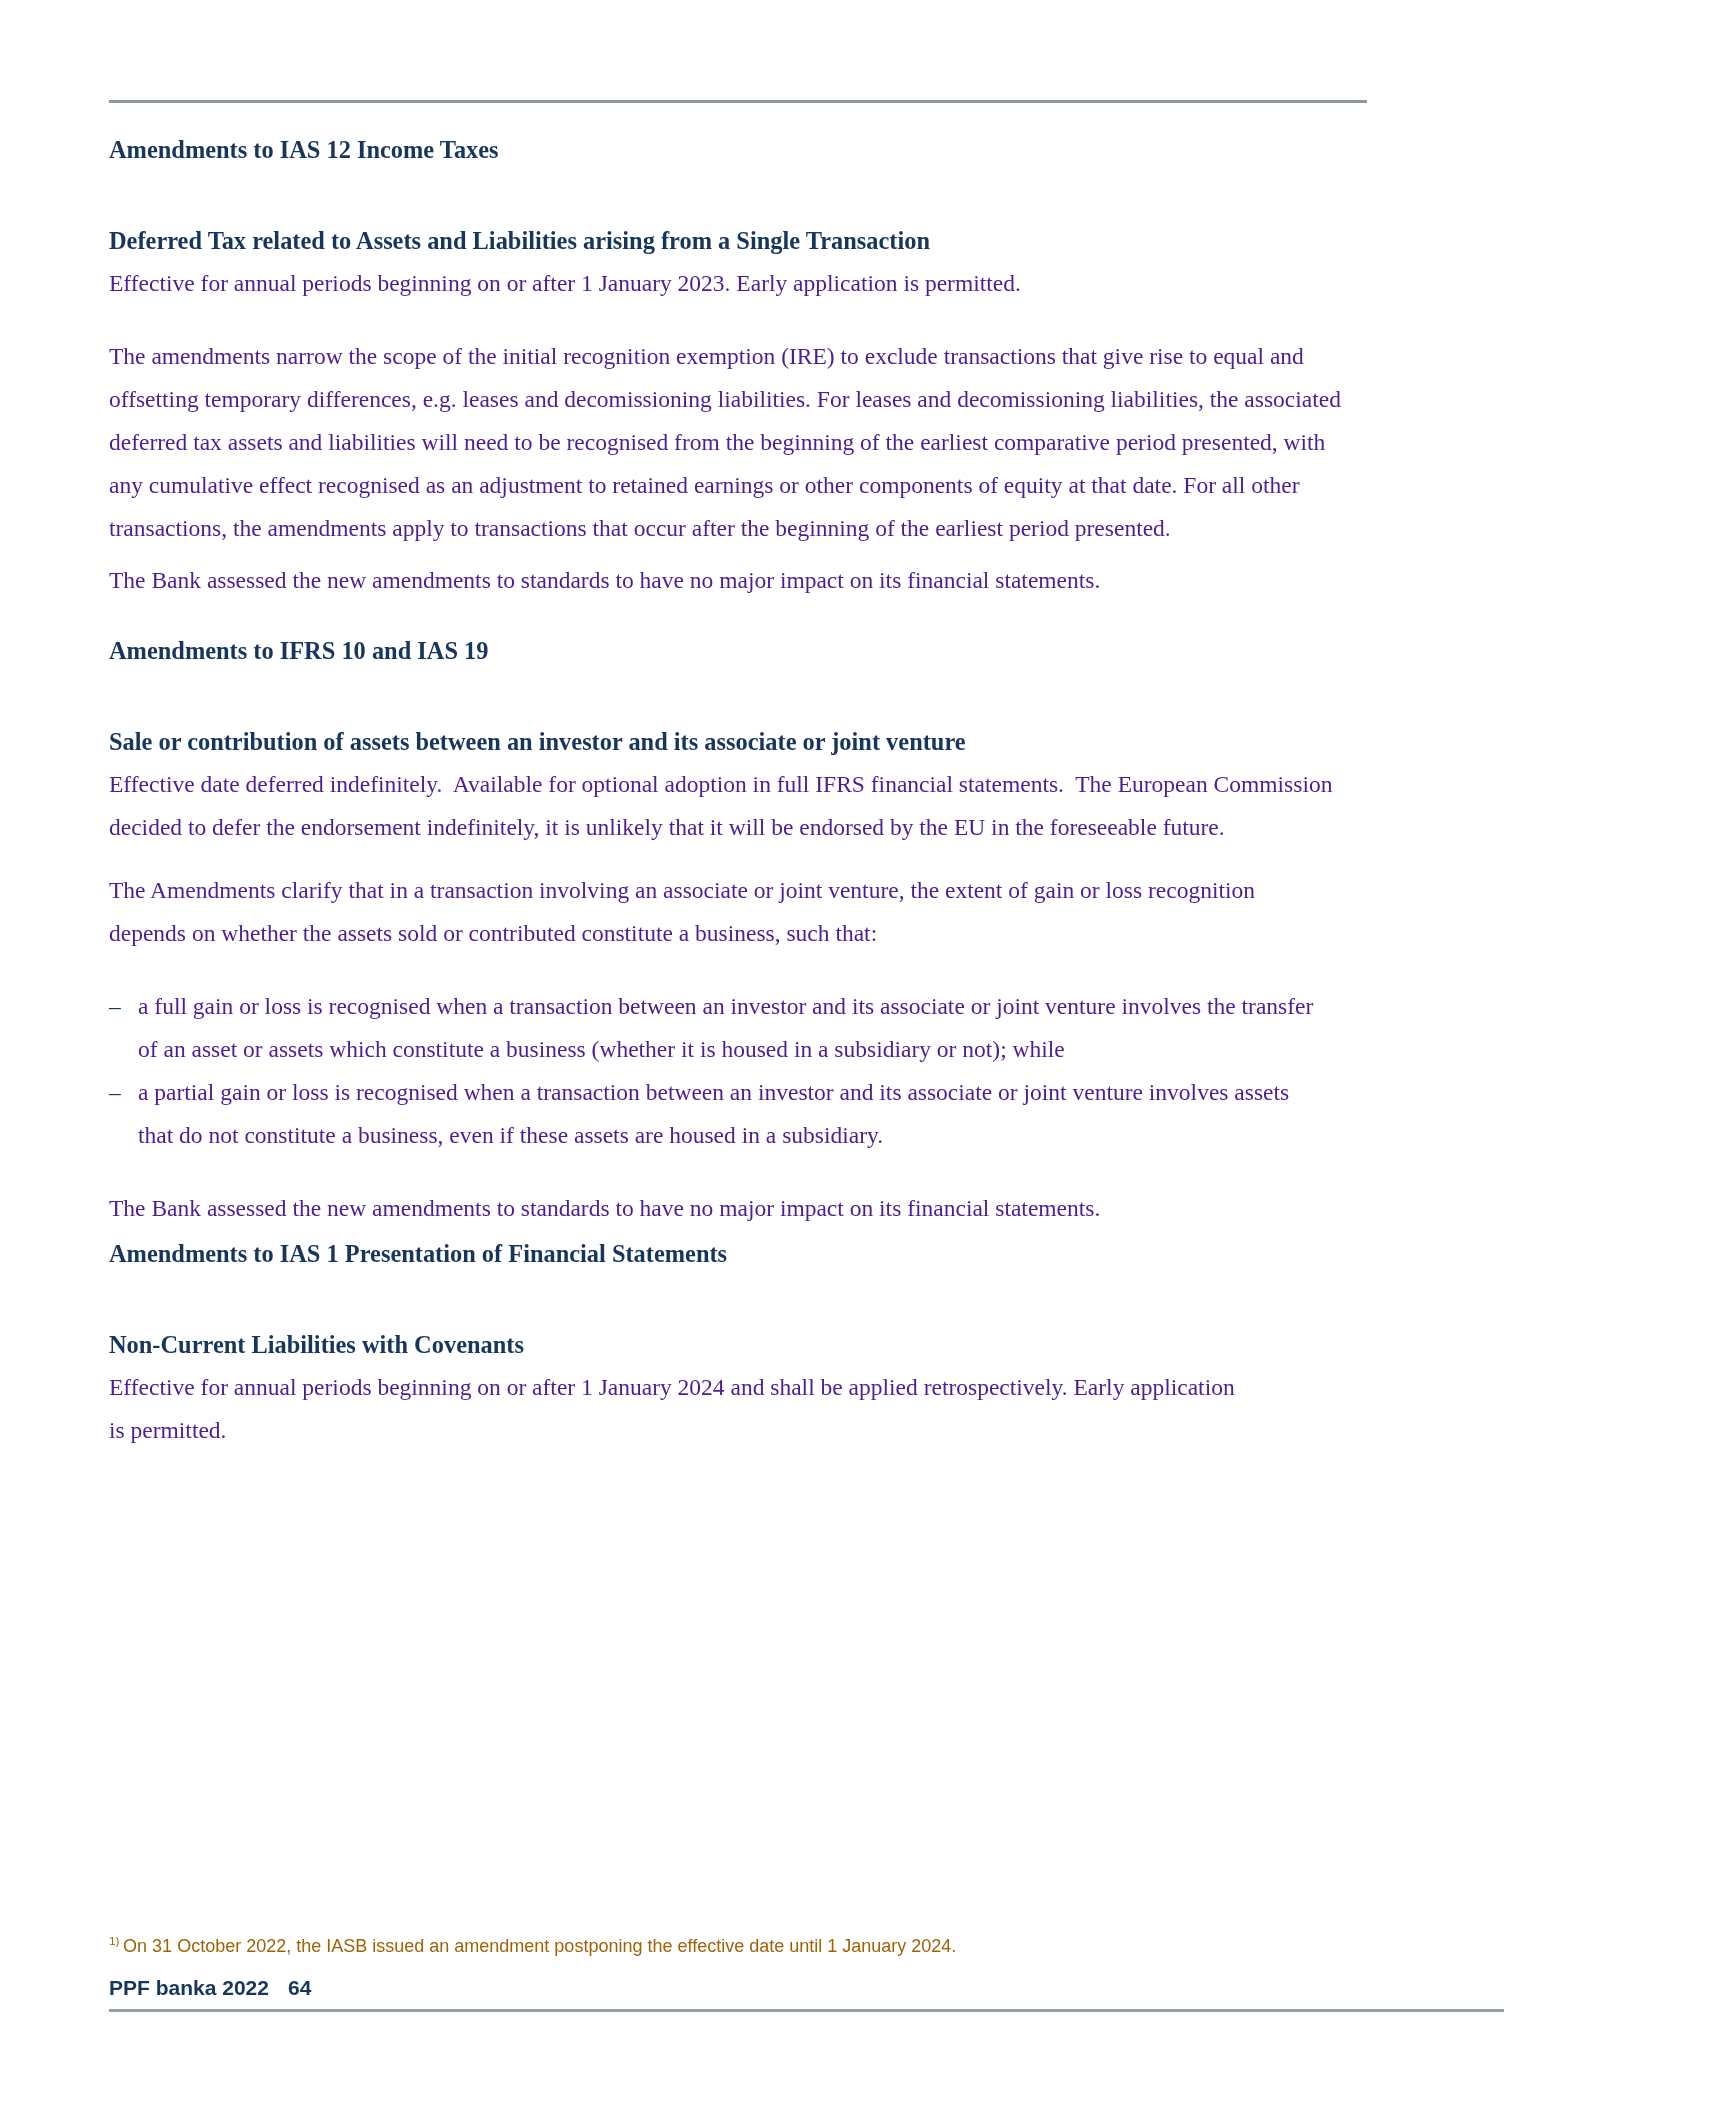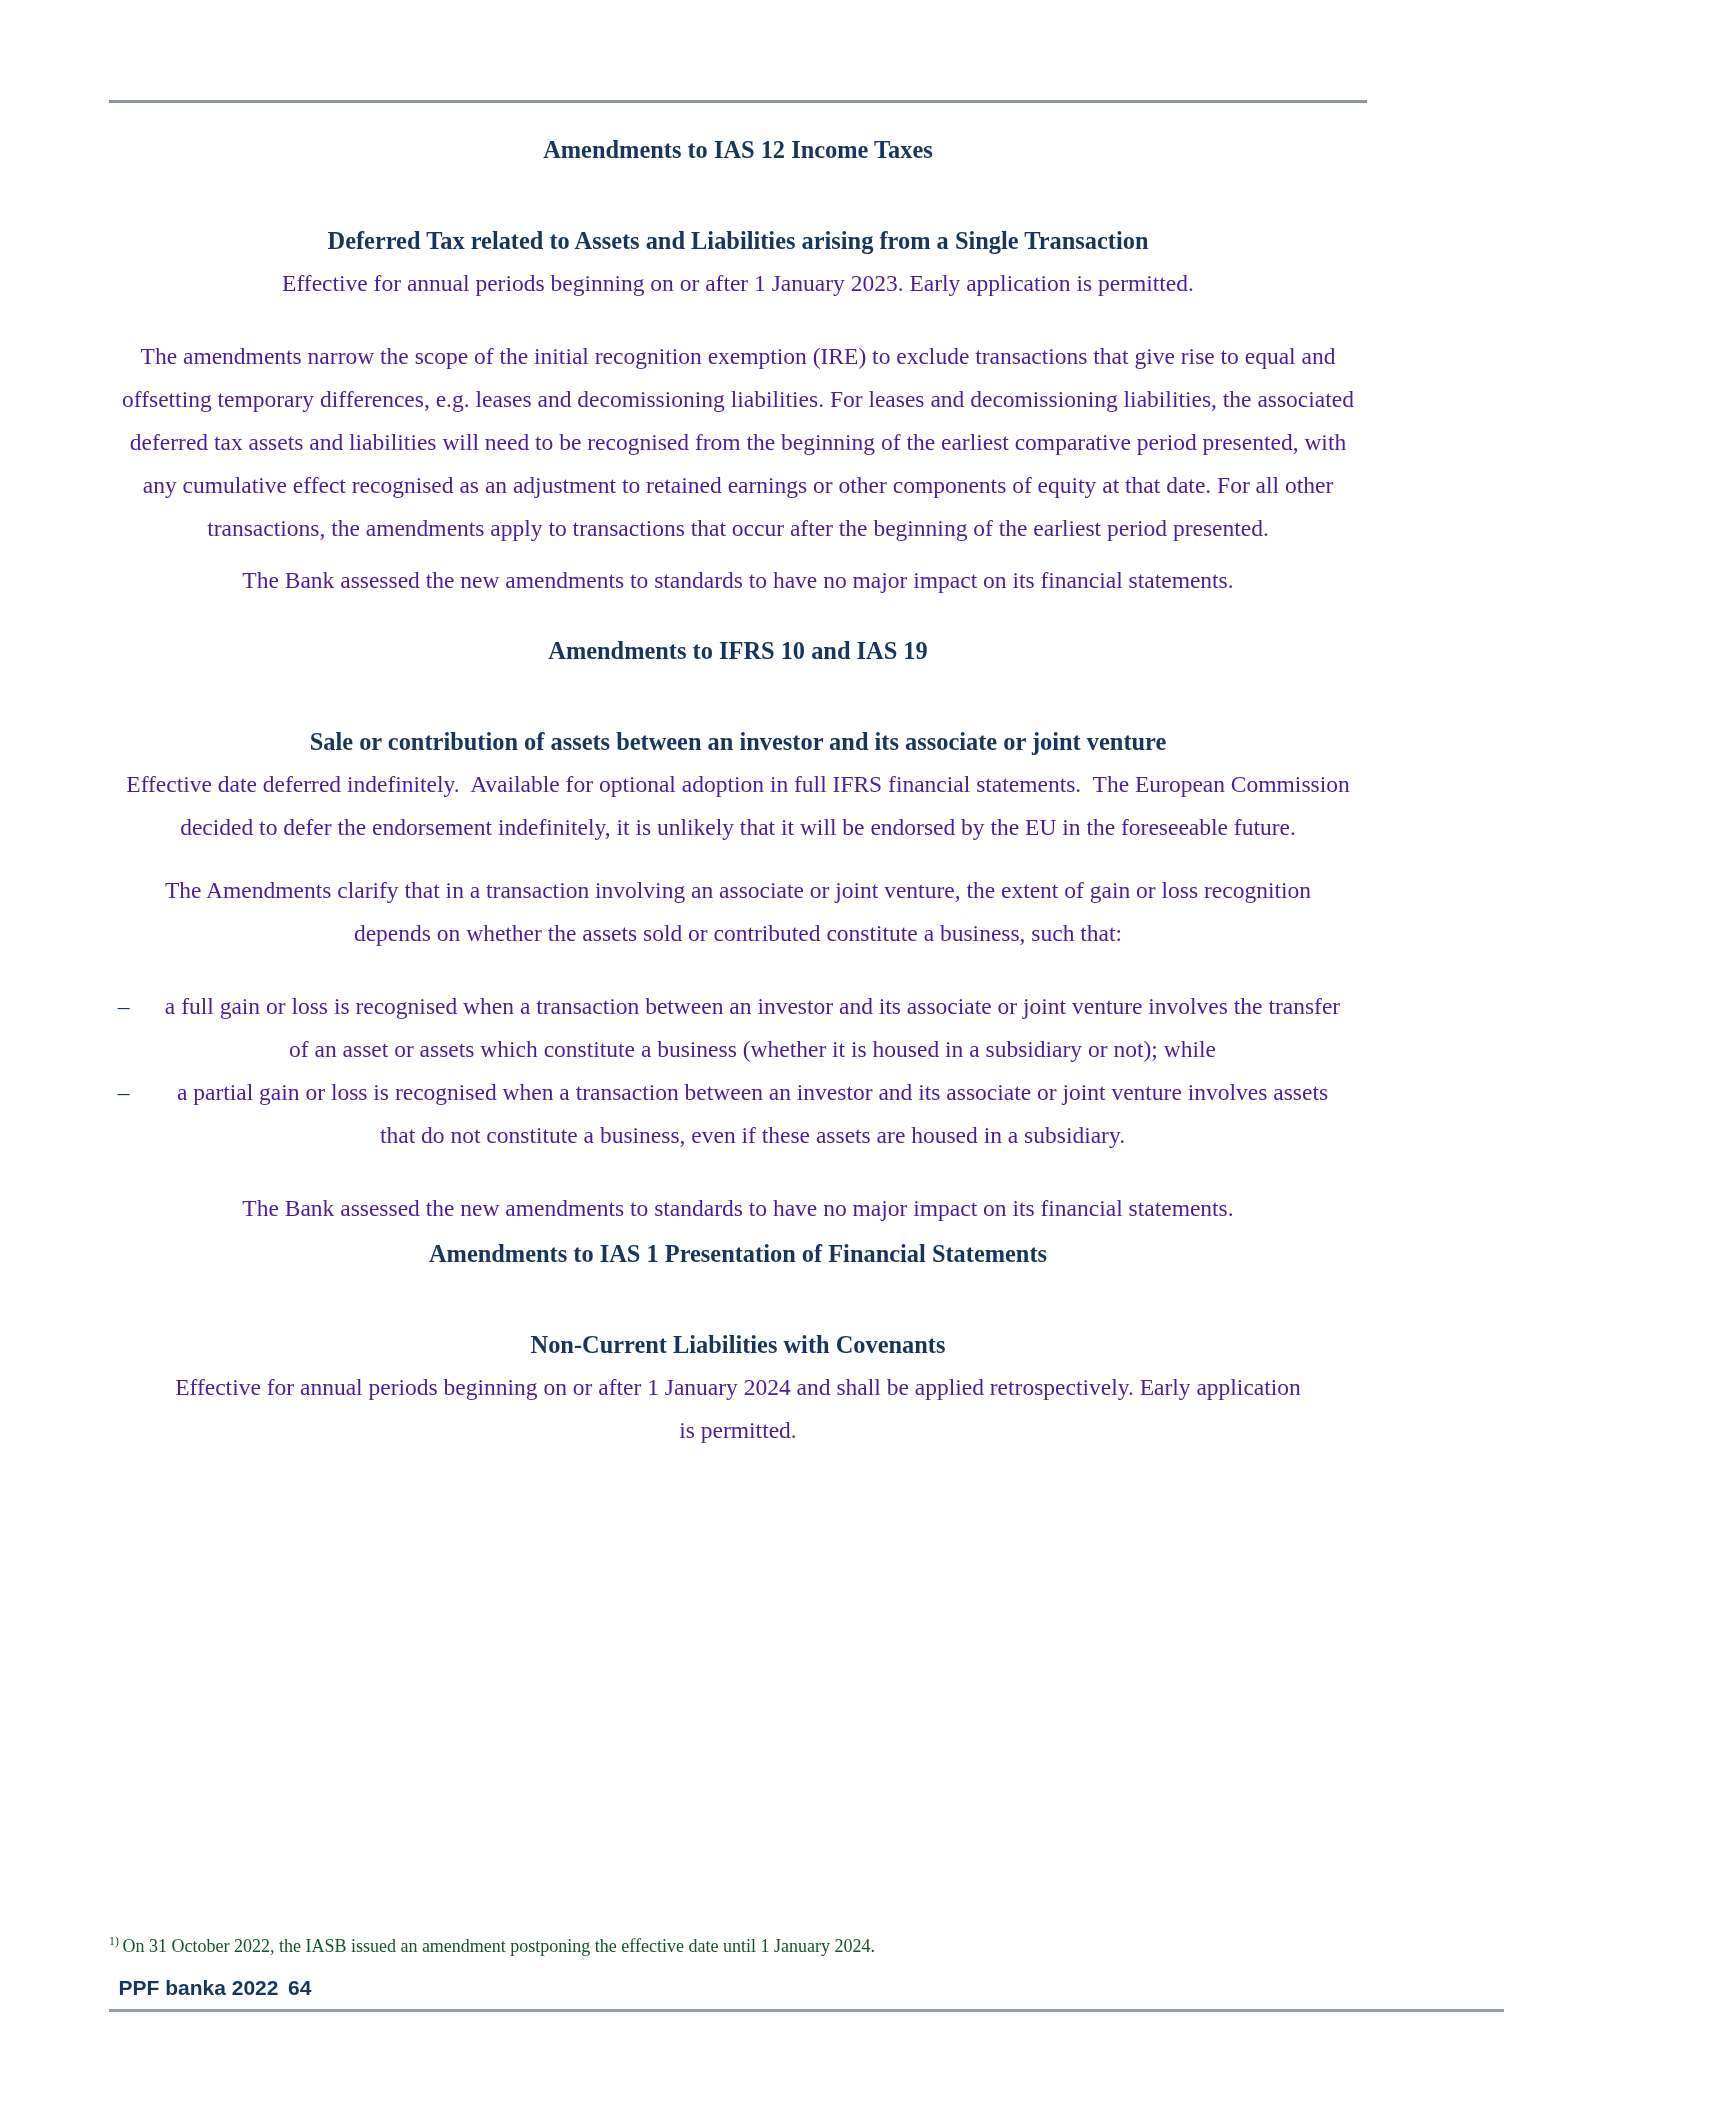--- a/index.html
+++ b/index.html
@@ -6,21 +6,20 @@
   html, body { background: #ffffff; }
   body { font-family: "Liberation Serif", serif; }
 
   .page {
     position: relative;
     width: 1599px;
     height: 2116px;
     background: #ffffff;
     overflow: hidden;
     color: #17365d;
-    text-align: center;
   }
 
   .content {
     padding-left: 109px;
     padding-right: 232px;
   }
 
   .rule {
     height: 2.7px;
     background: #8c99a4;
@@ -76,22 +75,22 @@
   .bullet-text {
     flex: 1 1 auto;
   }
 
   .footnote {
     position: absolute;
     left: 109px;
     top: 1934px;
     font-size: 18px;
     line-height: 25px;
-    color: #14532d;
-    font-family: Liberation Serif, serif;
+    color: #a16207;
+    font-family: Liberation Sans, sans-serif;
   }
   .footnote sup {
     font-size: 11.8px;
     vertical-align: super;
     line-height: 0;
     margin-right: 3.6px;
   }
 
   .rule-bottom {
     position: absolute;

